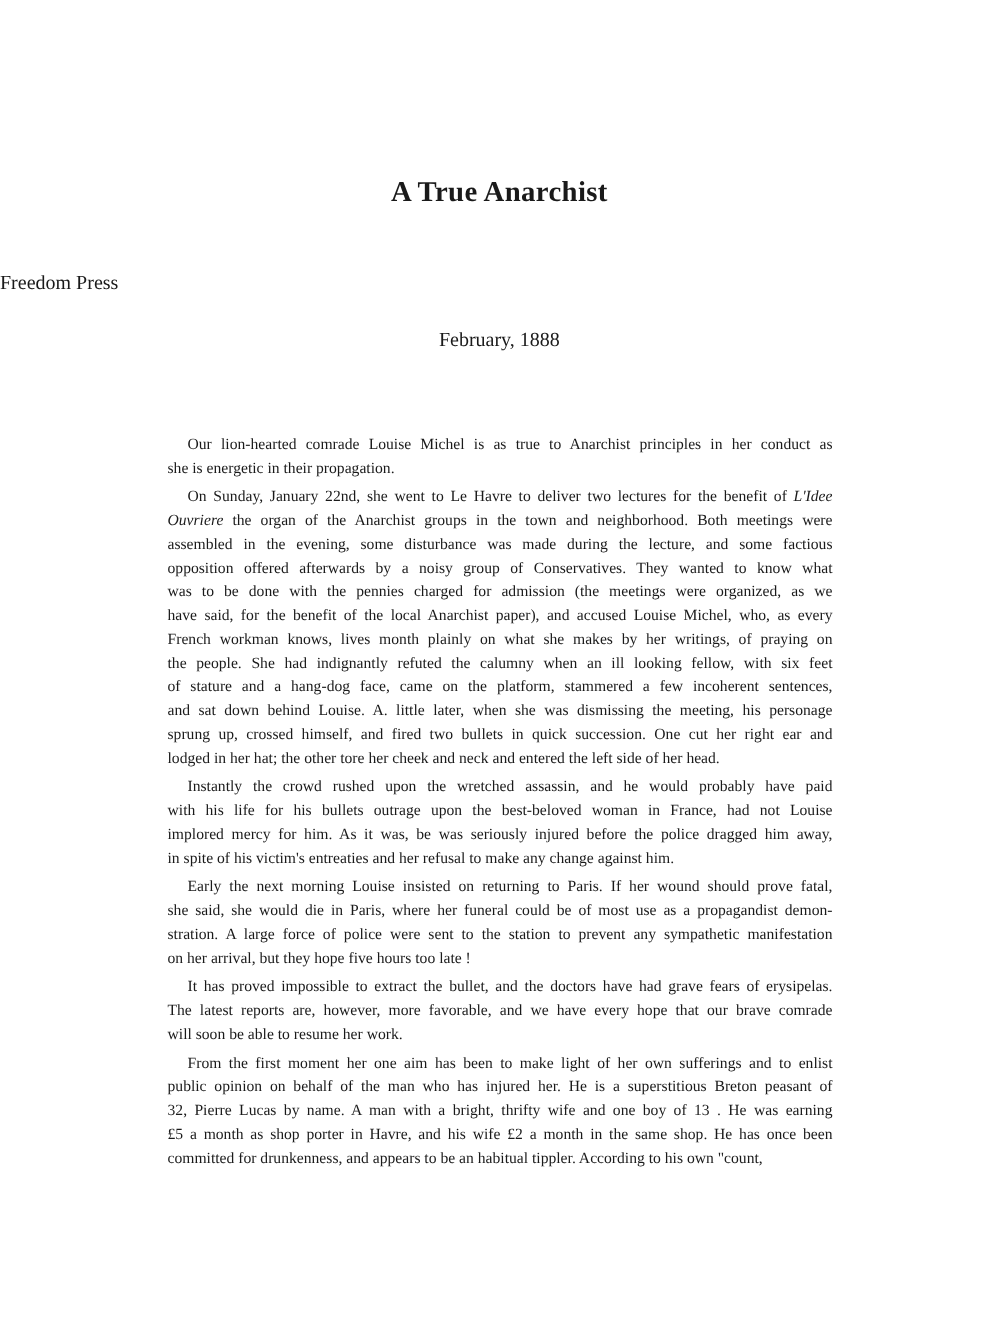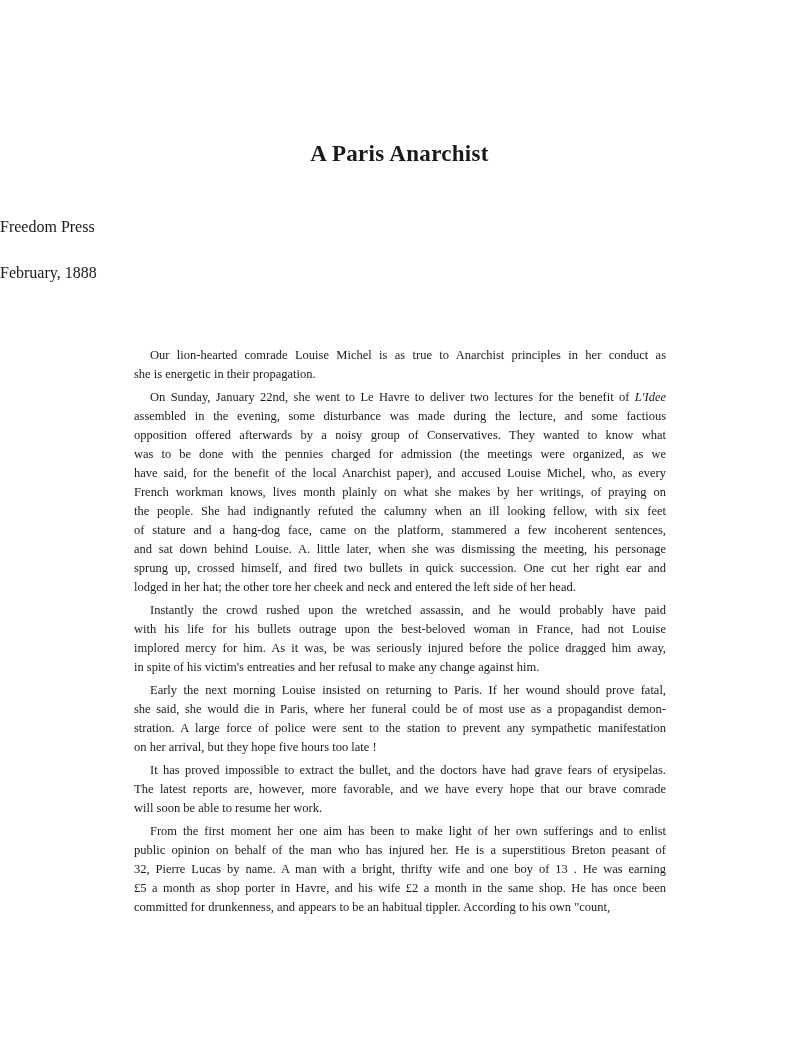--- a/index.html
+++ b/index.html
@@ -31,21 +31,21 @@
     top: 218px;
     left: 0;
     width: 799px;
     font-size: 16px;
   }
   .doc-date {
     position: absolute;
     top: 264px;
     left: 0;
     width: 799px;
-    text-align: left;
+    text-align: center;
     font-size: 16px;
   }
   .doc-body {
     position: absolute;
     top: 342px;
     left: 130px;
     width: 540px;
     font-size: 12.5px;
     line-height: 19px;
   }
@@ -65,30 +65,31 @@
     text-indent: 16px;
   }
   .line i {
     font-style: italic;
   }
 </style>
 </head>
 <body>
 
 <div class="page">
-  <div class="doc-title">A Paris Anarchist</div>
+  <div class="doc-title">A True Anarchist</div>
   <div class="doc-publisher">Freedom Press</div>
   <div class="doc-date">February, 1888</div>
   <div class="doc-body">
       <div class="paragraph">
         <div class="line first"><span>Our lion-hearted comrade Louise Michel is as true to Anarchist principles in her conduct as</span></div>
         <div class="line last"><span>she is energetic in their propagation.</span></div>
       </div>
       <div class="paragraph">
         <div class="line first"><span>On Sunday, January 22nd, she went to Le Havre to deliver two lectures for the benefit of </span><i>L'Idee</i></div>
+        <div class="line"><i>Ouvriere</i><span> the organ of the Anarchist groups in the town and neighborhood. Both meetings were</span></div>
         <div class="line"><span>assembled in the evening, some disturbance was made during the lecture, and some factious</span></div>
         <div class="line"><span>opposition offered afterwards by a noisy group of Conservatives. They wanted to know what</span></div>
         <div class="line"><span>was to be done with the pennies charged for admission (the meetings were organized, as we</span></div>
         <div class="line"><span>have said, for the benefit of the local Anarchist paper), and accused Louise Michel, who, as every</span></div>
         <div class="line"><span>French workman knows, lives month plainly on what she makes by her writings, of praying on</span></div>
         <div class="line"><span>the people. She had indignantly refuted the calumny when an ill looking fellow, with six feet</span></div>
         <div class="line"><span>of stature and a hang-dog face, came on the platform, stammered a few incoherent sentences,</span></div>
         <div class="line"><span>and sat down behind Louise. A. little later, when she was dismissing the meeting, his personage</span></div>
         <div class="line"><span>sprung up, crossed himself, and fired two bullets in quick succession. One cut her right ear and</span></div>
         <div class="line last"><span>lodged in her hat; the other tore her cheek and neck and entered the left side of her head.</span></div>

